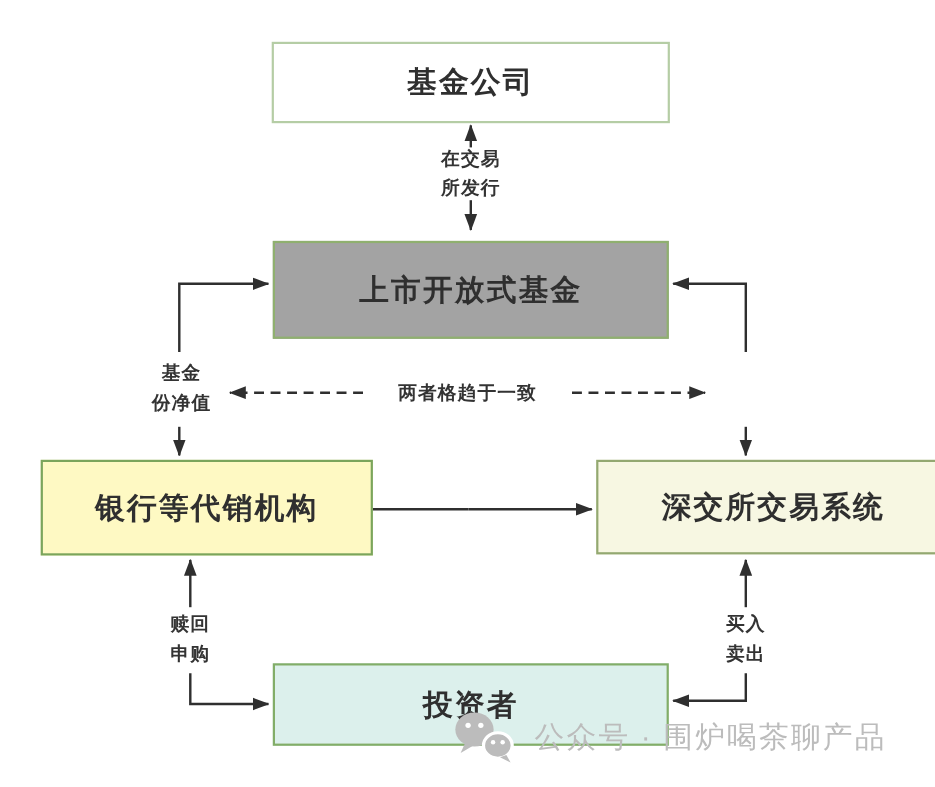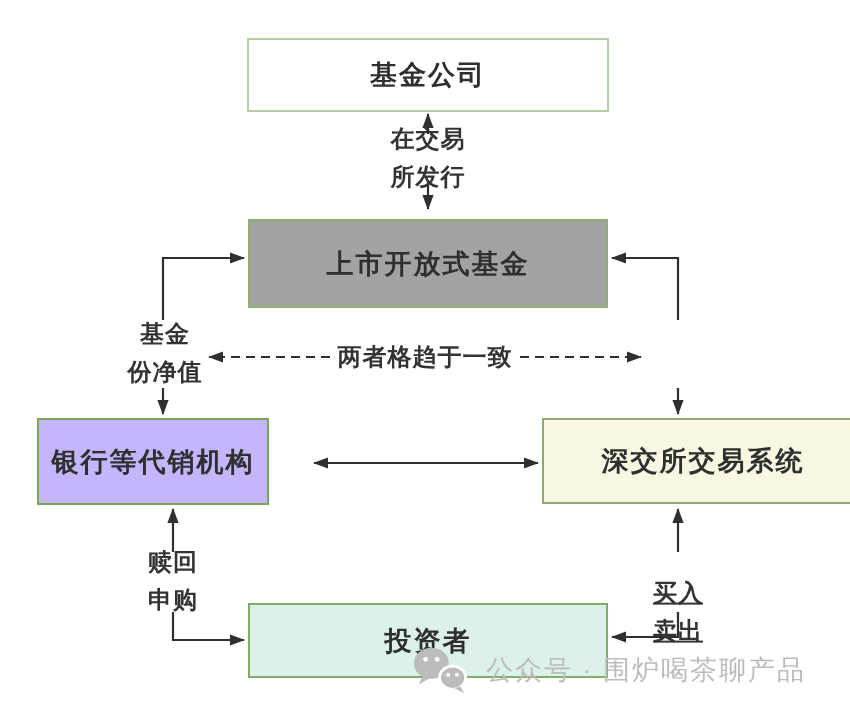--- a/index.html
+++ b/index.html
@@ -12,21 +12,21 @@
   .conn.dashed{stroke-dasharray:9 6;}
   .node{
     position:absolute;border:2px solid #6d28d9;box-sizing:border-box;
     display:flex;align-items:center;justify-content:center;background:#fff;
   }
   .node span{
     font-weight:bold;font-size:27px;color:#2f2f2f;letter-spacing:2px;white-space:nowrap;
   }
   .edge-label{
     position:absolute;transform:translate(-50%,-50%);
-    font-weight:bold;font-size:24px;color:#333333;text-align:center;
+    font-weight:bold;font-size:17px;color:#333333;text-align:center;
     white-space:pre-line;line-height:1.6;letter-spacing:1px;
   }
   .watermark{
     position:absolute;left:412px;top:644px;display:flex;align-items:center;gap:16px;
   }
   .watermark-text{
     font-size:27px;color:#bcbcbc;letter-spacing:2px;white-space:nowrap;
   }
 </style>
 </head>
@@ -78,40 +78,40 @@
   </svg>
 
   <div class="node" style="left: 247px; top: 38px; width: 362px; height: 74px; background: rgb(255, 255, 255); border-color: rgb(181, 205, 165);">
     <span>基金公司</span>
   </div>
 
   <div class="node" style="left: 248px; top: 201px; width: 360px; height: 89px; background: #a3a3a3; border-color: rgb(143, 176, 111); margin-top: 18px;">
     <span>上市开放式基金</span>
   </div>
 
-  <div class="node" style="left: 37px; top: 418px; width: 232px; height: 87px; background: #c4b5fd; border-color: rgb(123, 165, 92);">
+  <div class="node" style="left: 37px; top: 418px; width: 302px; height: 87px; background: #fef9c3; border-color: rgb(123, 165, 92);">
     <span>银行等代销机构</span>
   </div>
 
   <div class="node" style="left: 542px; top: 418px; width: 322px; height: 86px; background: rgb(247, 247, 226); border-color: rgb(147, 168, 113);">
     <span>深交所交易系统</span>
   </div>
 
   <div class="node" style="left: 248px; top: 603px; width: 360px; height: 75px; background: rgb(220, 240, 236); border-color: rgb(130, 173, 104);">
     <span>投资者</span>
   </div>
 
   <div class="edge-label" style="left:428px;top:158px;">在交易
 所发行</div>
   <div class="edge-label" style="left:165px;top:353px;">基金
 份净值</div>
   <div class="edge-label" style="left:425px;top:357px;">两者格趋于一致</div>
   <div class="edge-label" style="left:173px;top:581px;">赎回
 申购</div>
-  <div class="edge-label" style="left:678px;top:612px;text-decoration:underline;">买入
+  <div class="edge-label" style="left:678px;top:581px;">买入
 卖出</div>
 
   <div class="watermark">
     <svg width="58" height="52" viewBox="0 0 60 52">
       <ellipse cx="20" cy="19" rx="18" ry="16" fill="#bcbcbc"></ellipse>
       <path d="M11,32 L7,41 L19,34 Z" fill="#bcbcbc"></path>
       <circle cx="14" cy="15" r="2.5" fill="#ffffff"></circle>
       <circle cx="26" cy="15" r="2.5" fill="#ffffff"></circle>
       <ellipse cx="42" cy="34" rx="13.5" ry="12" fill="#bcbcbc" stroke="#ffffff" stroke-width="3"></ellipse>
       <path d="M50,43 L54,50 L44,45 Z" fill="#bcbcbc"></path>

